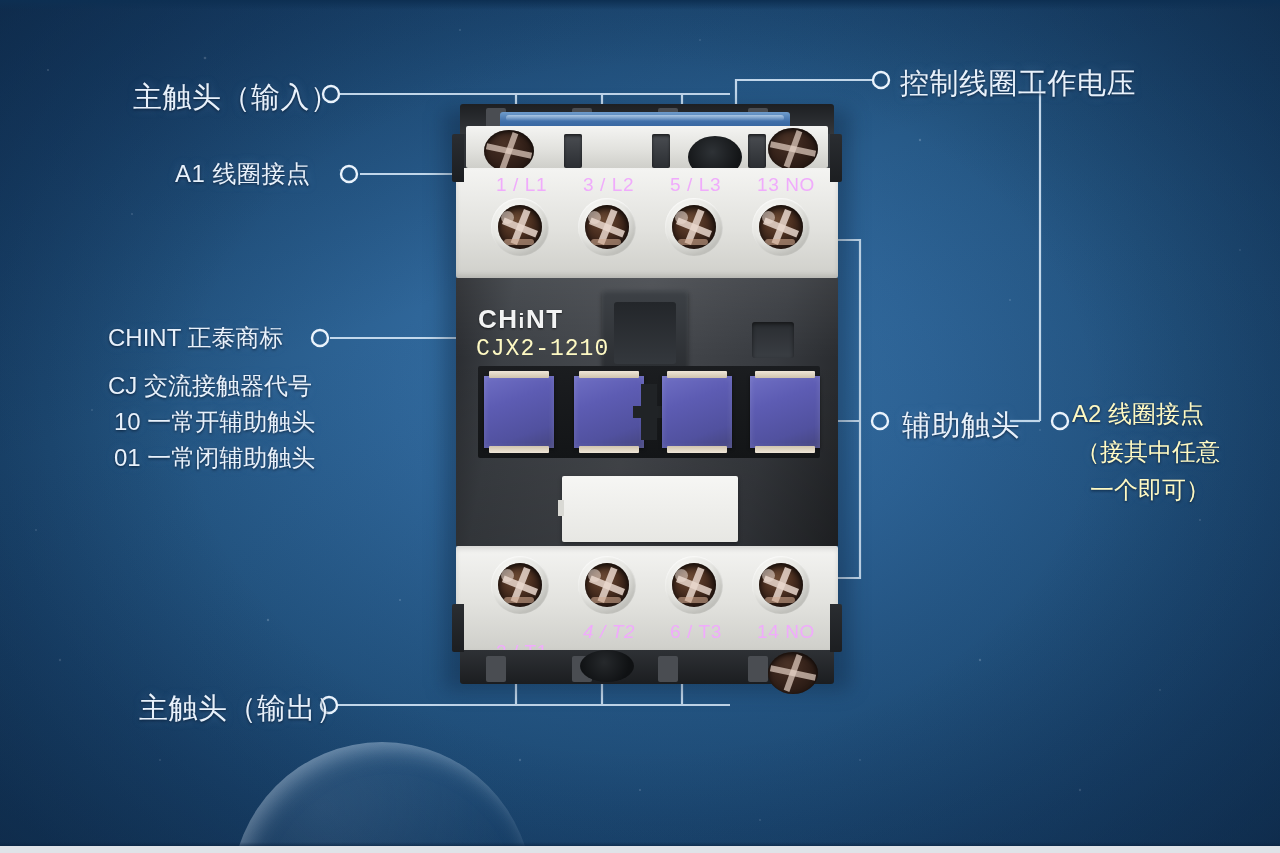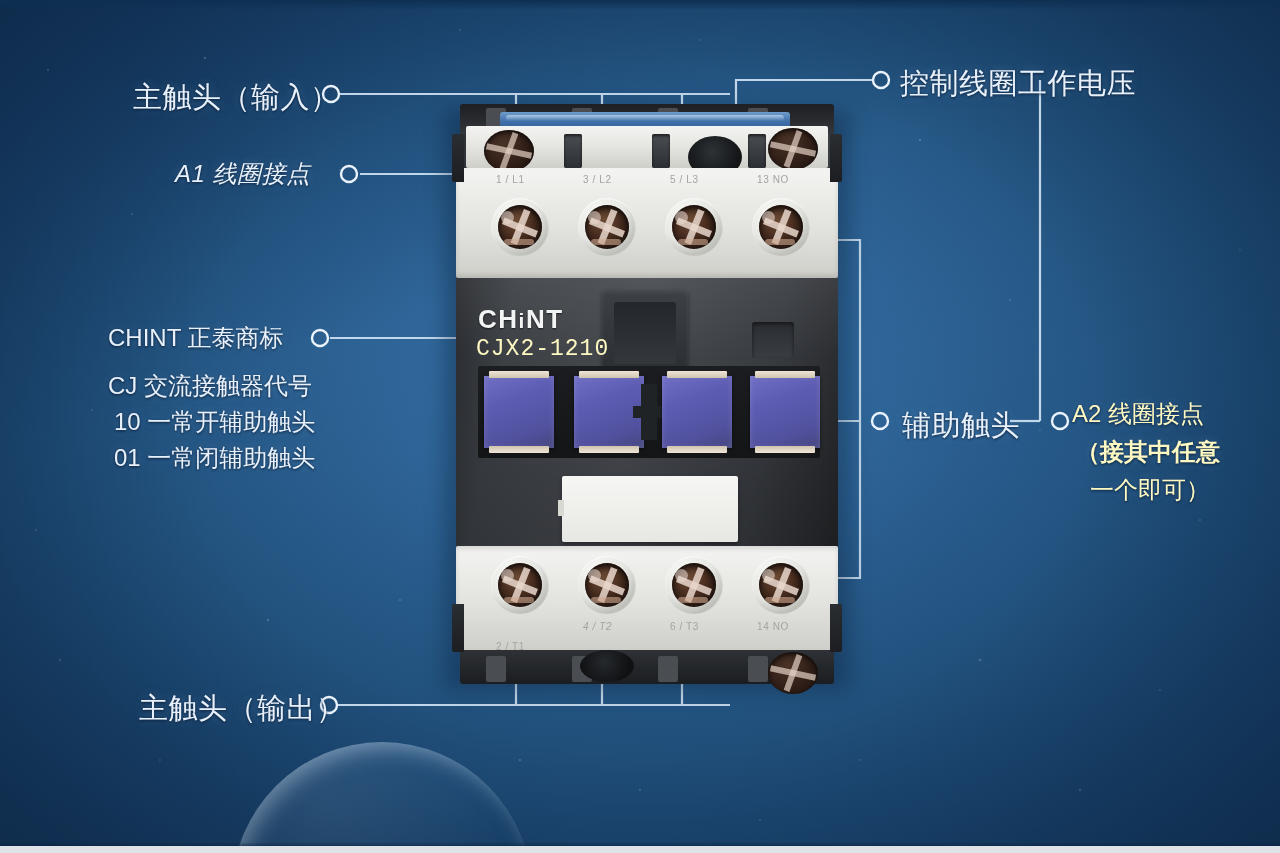--- a/index.html
+++ b/index.html
@@ -43,21 +43,21 @@
   .specblock div{font-size:24px;line-height:36px;white-space:nowrap;}
   .sp1{padding-left:8px;}
   .sp2{padding-left:8px;margin-top:12px;}
   .sp3{padding-left:0px;}
   .sp4{padding-left:14px;}
   .sp5{padding-left:14px;}
 
   .rblock{position:absolute;left:1072px;top:395px;color:#fef9c3;
       text-shadow:0 1px 3px rgba(3,20,42,.85),0 0 10px rgba(120,170,220,.3);}
   .rblock div{font-size:24px;line-height:38px;white-space:nowrap;}
-  .rb2{padding-left:4px;font-weight:bold;}
+  .rb2{padding-left:4px;}
   .rb3{padding-left:18px;}
 
   
   #device{position:absolute;left:452px;top:104px;width:390px;height:580px;}
 
   .dev-shadow{position:absolute;left:-8px;top:6px;width:406px;height:580px;
       background:rgba(6,24,46,.33);filter:blur(10px);border-radius:6px;}
 
   
   .chassis{position:absolute;left:8px;top:12px;width:374px;height:558px;
@@ -101,21 +101,21 @@
       background:radial-gradient(circle at 40% 32%,#4a3226 0%,#35221a 45%,#1a110d 100%);
       box-shadow:inset 0 2px 5px rgba(0,0,0,.75);overflow:hidden;}
   .screw-sm i{position:absolute;background:#e6d2c5;opacity:.7;}
   .screw-sm i.a{left:50%;top:2px;width:6px;height:38px;margin-left:-3px;transform:rotate(20deg);}
   .screw-sm i.b{left:2px;top:50%;width:46px;height:6px;margin-top:-3px;transform:rotate(12deg);}
 
   
   .slot{position:absolute;width:18px;height:34px;border-radius:2px;
       background:linear-gradient(#4a4d52,#2b2e32);box-shadow:inset 0 2px 3px rgba(0,0,0,.6);}
 
-  .tlabel{position:absolute;font-size:10px;color:#a3a3a3;letter-spacing:.6px;
+  .tlabel{position:absolute;font-size:19px;color:#f0abfc;letter-spacing:.6px;
       font-family:"Liberation Sans",sans-serif;white-space:nowrap;}
 
   
   .brand{position:absolute;left:26px;top:200px;font-size:26px;font-weight:bold;color:#f2f3f3;
       letter-spacing:1.5px;font-family:"Liberation Sans",sans-serif;
       text-shadow:0 1px 2px rgba(0,0,0,.6);}
   .brand .sm{font-size:21px;}
   .model{position:absolute;left:24px;top:232px;font-size:23px;color:#fef9c3;letter-spacing:1px;
       font-family:Liberation Mono, monospace;}
 
@@ -247,21 +247,21 @@
       <circle cx="349" cy="174" r="8"></circle>
       <circle cx="320" cy="338" r="8"></circle>
       <circle cx="329" cy="705" r="8"></circle>
       <circle cx="881" cy="80" r="8"></circle>
       <circle cx="880" cy="421" r="8"></circle>
       <circle cx="1060" cy="421" r="8"></circle>
     </g>
   </svg>
 
   <div class="callout c-lg" style="left:133px;top:78px;">主触头（输入）</div>
-  <div class="callout c-md" style="left:175px;top:158px;font-style:italic;">A1 线圈接点</div>
+  <div class="callout c-md" style="left:175px;top:158px;">A1 线圈接点</div>
   <div class="callout c-lg" style="left:139px;top:689px;">主触头（输出）</div>
 
   <div class="specblock">
     <div class="sp1">CHINT 正泰商标</div>
     <div class="sp2">CJ 交流接触器代号</div>
     <div class="sp4">10  一常开辅助触头</div>
     <div class="sp5">01  一常闭辅助触头</div>
   </div>
 
   <div class="callout c-lg" style="left:900px;top:64px;">控制线圈工作电压</div>

